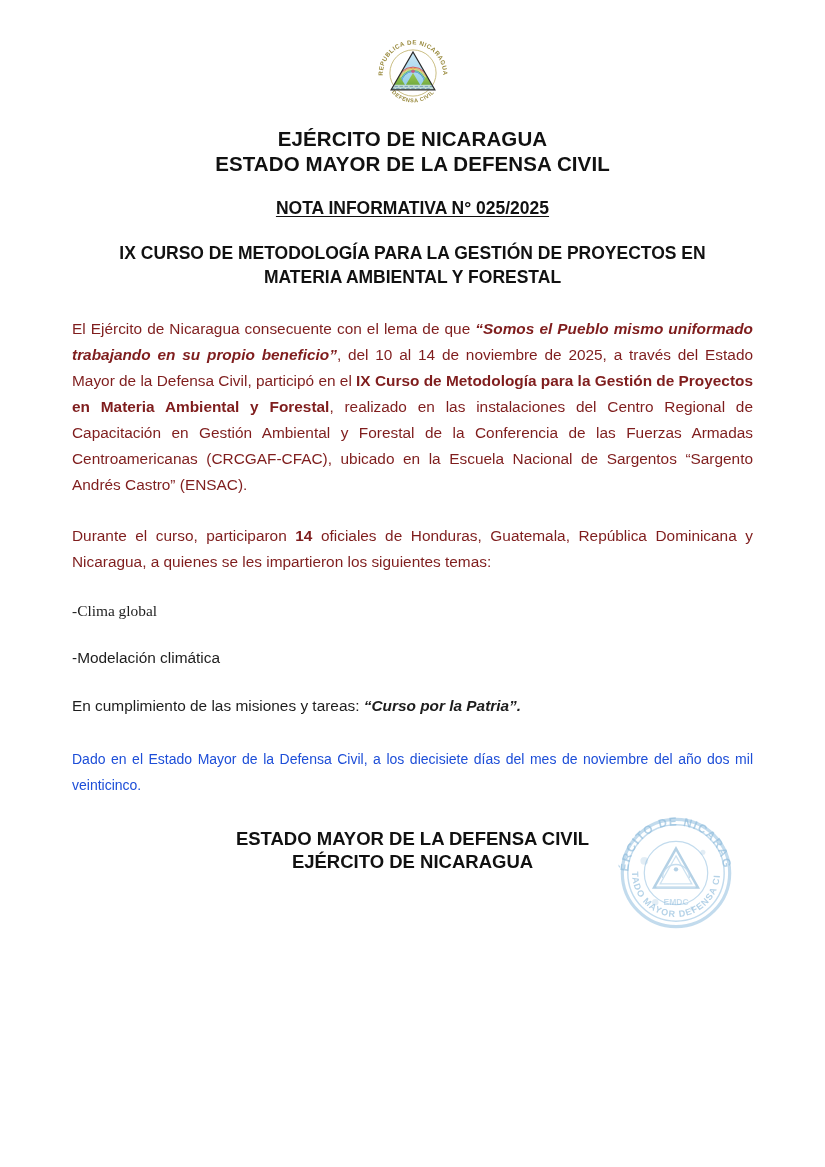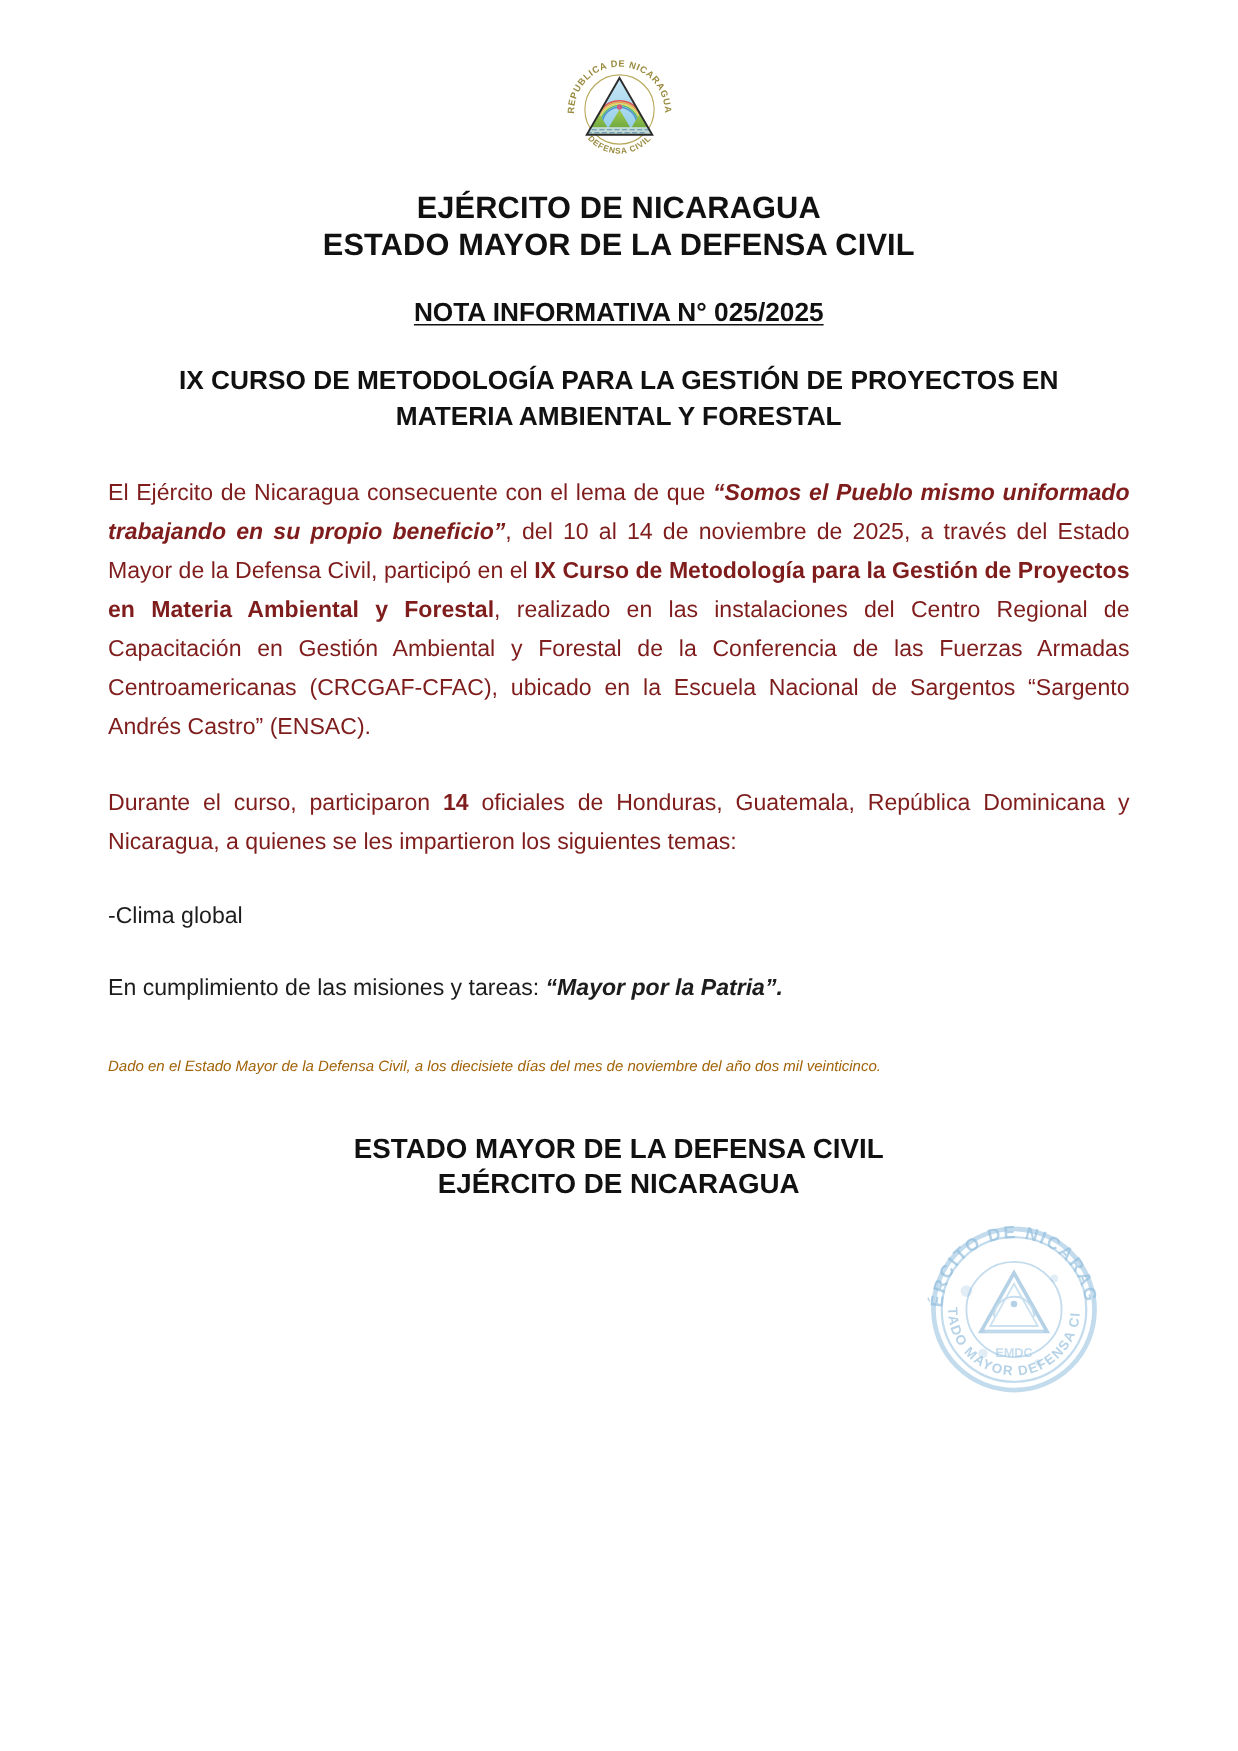--- a/index.html
+++ b/index.html
@@ -86,38 +86,37 @@
   }
   .body-text.para-gap { margin-top: 25px; }
 
   .list-item {
     margin: 23px 0 0 0;
     font-size: 15.4px;
     line-height: 24px;
     text-align: left;
     color: #1d1d1d;
   }
-  .list-item.first { margin-top: 24px; }
+  .list-item.first { margin-top: 24px; font-family: Liberation Serif, serif; }
 
   .slogan-line {
     margin: 24px 0 0 0;
     font-size: 15.4px;
     line-height: 24px;
     text-align: left;
     color: #1d1d1d;
   }
 
   .closing {
     margin: 28px 0 0 0;
-    font-size: 10px;
+    font-size: 14px;
     line-height: 26px;
     text-align: justify;
     text-justify: inter-word;
-    color: #a16207;
-    font-style: italic;
+    color: #1d4ed8;
   }
 
   b, strong { font-weight: bold; }
   .bi { font-weight: bold; font-style: italic; }
 
   
   .signature {
     margin: 29px 0 0 0;
     text-align: center;
     font-weight: bold;
@@ -217,23 +216,24 @@
 
   <p class="body-text">
     <span>El Ejército de Nicaragua consecuente con el lema de que </span><span class="bi">“Somos el Pueblo mismo uniformado trabajando en su propio beneficio”</span><span>, del 10 al 14 de noviembre de 2025, a través del Estado Mayor de la Defensa Civil, participó en el </span><b>IX Curso de Metodología para la Gestión de Proyectos en Materia Ambiental y Forestal</b><span>, realizado en las instalaciones del Centro Regional de Capacitación en Gestión Ambiental y Forestal de la Conferencia de las Fuerzas Armadas Centroamericanas (CRCGAF-CFAC), ubicado en la Escuela Nacional de Sargentos “Sargento Andrés Castro” (ENSAC).</span>
   </p>
 
   <p class="body-text para-gap">
     <span>Durante el curso, participaron </span><b>14</b><span> oficiales de Honduras, Guatemala, República Dominicana y Nicaragua, a quienes se les impartieron los siguientes temas:</span>
   </p>
 
   <p class="list-item first">-Clima global</p>
+  <p class="list-item">-Modelación climática</p>
 
   <p class="slogan-line">
-    <span>En cumplimiento de las misiones y tareas: </span><span class="bi">“Mayor por la Patria”.</span>
+    <span>En cumplimiento de las misiones y tareas: </span><span class="bi">“Curso por la Patria”.</span>
   </p>
 
   <p class="closing">Dado en el Estado Mayor de la Defensa Civil, a los diecisiete días del mes de noviembre del año dos mil veinticinco.</p>
 
   <div class="signature">
     <span>ESTADO MAYOR DE LA DEFENSA CIVIL</span>
     <span class="line2">EJÉRCITO DE NICARAGUA</span>
   </div>
 
   <div class="seal">

